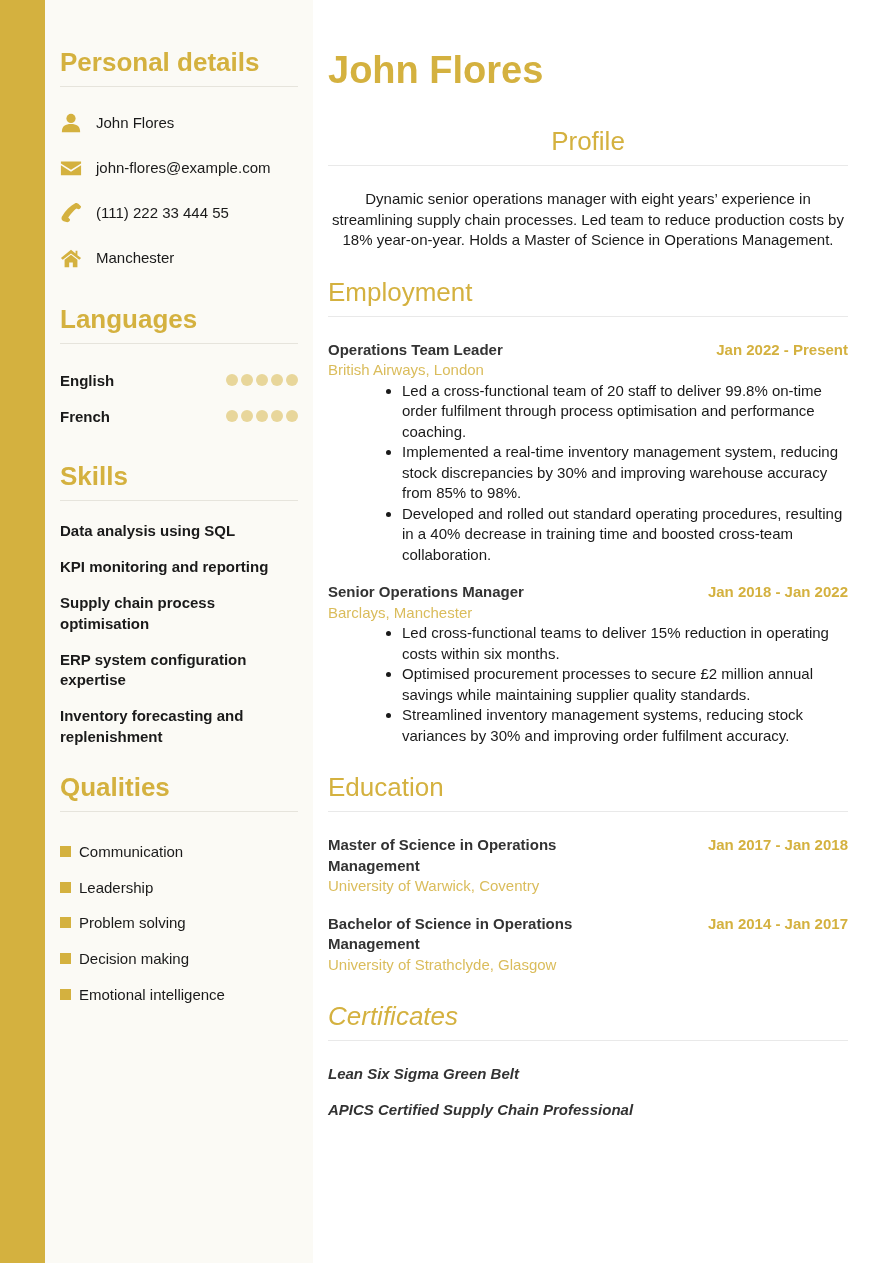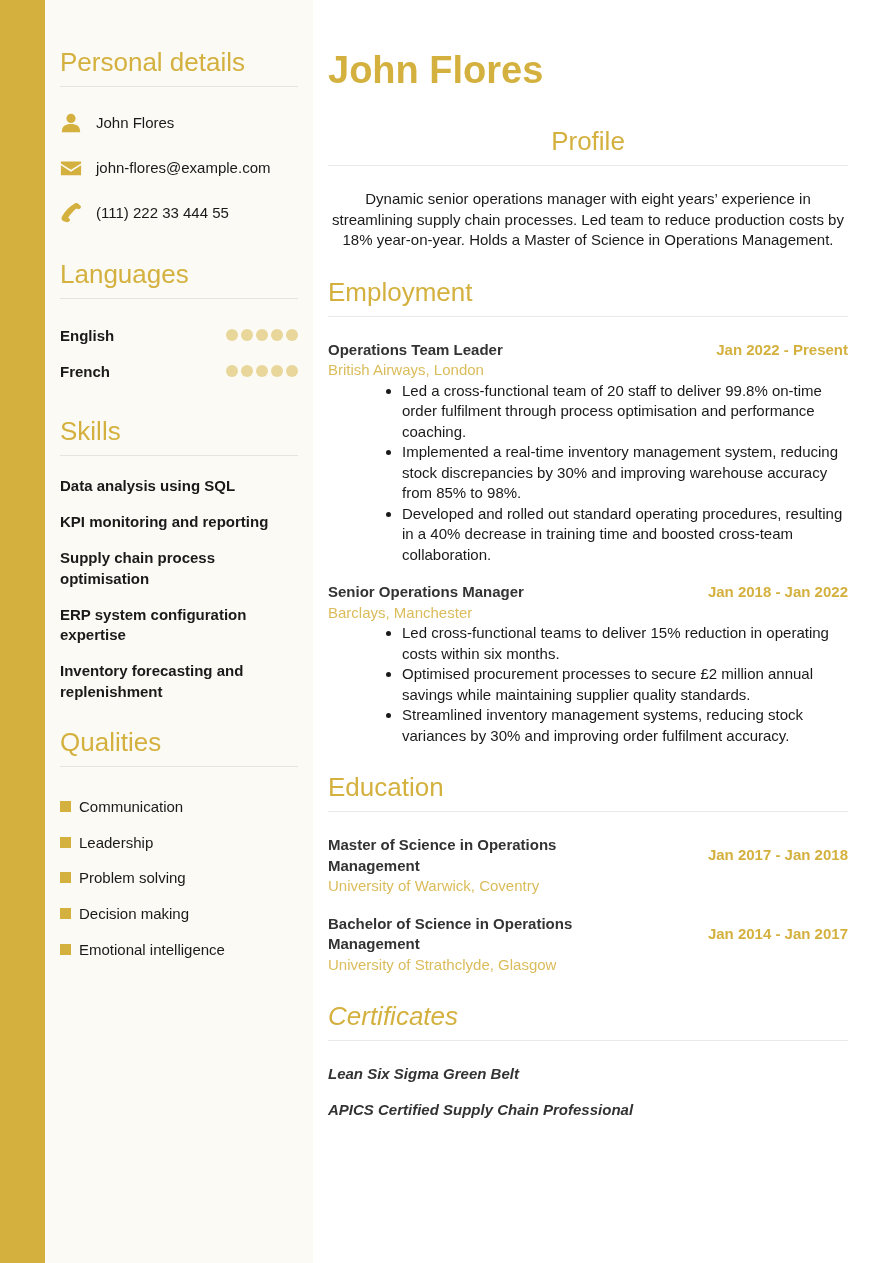--- a/index.html
+++ b/index.html
@@ -3,21 +3,21 @@
 <meta charset="utf-8">
 <style>
   * { box-sizing: border-box; margin: 0; padding: 0; }
   html, body { width: 893px; height: 1263px; background: #ffffff; overflow: hidden; }
   body { font-family: "Liberation Sans", sans-serif; color: #1a1a1a; position: relative; }
 
   .accent-bar { position: absolute; left: 0; top: 0; width: 45px; height: 1263px; background: #d4b13f; }
   .sidebar { position: absolute; left: 45px; top: 0; width: 268px; height: 1263px; background: #fbfaf5; padding: 0 15px; }
   .main { position: absolute; left: 313px; top: 0; width: 580px; height: 1263px; padding: 0 45px 0 15px; }
 
-  .side-heading { font-size: 26px; color: #d4b13f; font-weight: normal; line-height: 30px; padding-bottom: 9px; border-bottom: 1px solid #e6e4dc; }
+  .side-heading { font-size: 26px; color: #d4b13f; font-weight: bold; line-height: 30px; padding-bottom: 9px; border-bottom: 1px solid #e6e4dc; }
   .sec-personal { padding-top: 47px; }
   .sec-languages { margin-top: 24px; }
   .sec-skills { margin-top: 27px; }
   .sec-qualities { margin-top: 25px; }
 
   .pd-list { margin-top: 13px; }
   .pd-row { display: flex; align-items: center; height: 45px; font-size: 15px; }
   .pd-icon { width: 36px; display: flex; align-items: center; }
   .pd-icon svg { width: 22px; height: 22px; fill: #d4b13f; }
 
@@ -36,21 +36,21 @@
   .name { font-size: 38px; font-weight: bold; color: #d4b13f; line-height: 44px; padding-top: 48px; }
   .main-heading { font-size: 26px; color: #d4b13f; font-weight: normal; line-height: 30px; padding-bottom: 9px; border-bottom: 1px solid #e9e9e9; }
   .sec-profile { margin-top: 34px; text-align: center; }
   .profile-text { font-size: 15px; line-height: 20.5px; margin-top: 23px; }
   .sec-employment { margin-top: 26px; }
   .sec-education { margin-top: 26px; }
   .sec-certs { margin-top: 26px; font-style: italic; }
 
   .entries { margin-top: 23px; }
   .entry { margin-bottom: 16px; }
-  .entry-head { display: flex; justify-content: space-between; align-items: center; margin-top: 17px; }
+  .entry-head { display: flex; justify-content: space-between; align-items: flex-start; margin-top: 17px; }
   .entry-title { font-size: 15px; font-weight: bold; color: #333333; line-height: 20.5px; }
   .edu .entry-title { max-width: 270px; }
   .entry-date { font-size: 15px; font-weight: bold; color: #d4b13f; line-height: 20.5px; white-space: nowrap; }
   .entry-sub { font-size: 15px; color: #d4b13f; line-height: 20.5px; opacity: 0.85; }
   .bullets { list-style: disc; padding-left: 30px; }
   .bullets li { font-size: 15px; line-height: 20.5px; margin-left: 44px; }
 
   .cert-list { margin-top: 23px; }
   .cert { font-size: 15px; font-weight: bold; color: #333333; line-height: 20.5px; margin-bottom: 15.3px; }
 </style>
@@ -81,20 +81,29 @@
         </span>
         <span>john-flores@example.com</span>
       </div>
       <div class="pd-row">
         <span class="pd-icon">
           <svg viewBox="0 0 24 24">
               <path d="M20 2 L23 5 C23 6 22 8 20 8 L18 7 C15 9 11 14 9 17 L11 19 C11 21 9 22 8 22 L4 21 C2 20 1 18 2 16 C6 9 11 4 17 1 C18 1 19 1 20 2 Z"></path>
             </svg>
         </span>
         <span>(111) 222 33 444 55</span>
+      </div>
+      <div class="pd-row">
+        <span class="pd-icon">
+          <svg viewBox="0 0 24 24">
+              <path d="M12 3 L1 12 L3 14 L12 7 L21 14 L23 12 L19 9 V4 H17 V7 Z"></path>
+              <path d="M5 14 L12 8.5 L19 14 V22 H14 V17 H10 V22 H5 Z"></path>
+            </svg>
+        </span>
+        <span>Manchester</span>
       </div>
     </div>
   </section>
 
   <section class="sec-languages">
     <h2 class="side-heading">Languages</h2>
     <div class="lang-list">
       <div class="lang-row">
         <span>English</span>
         <span class="dots">

